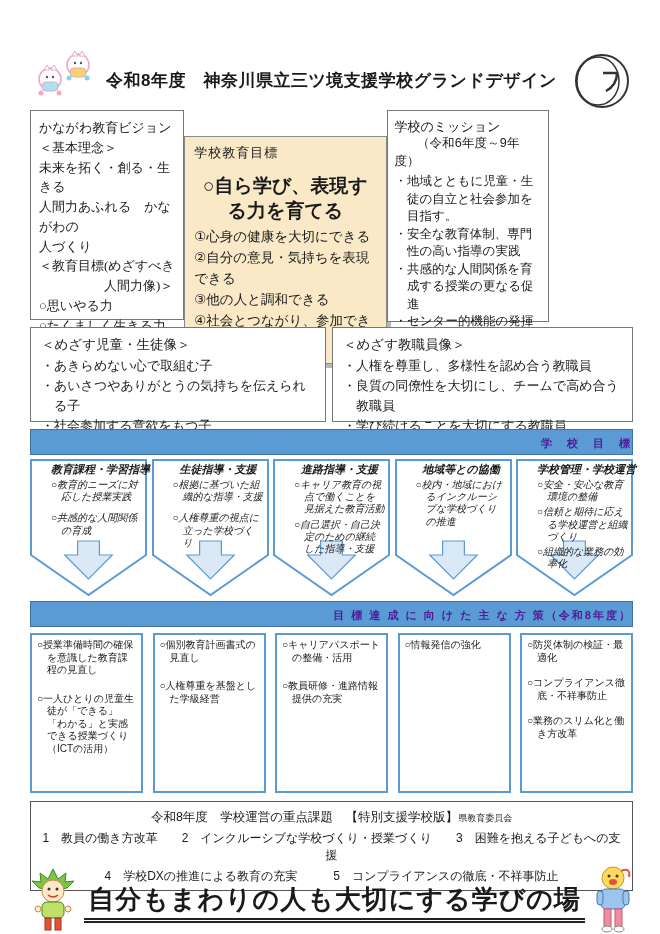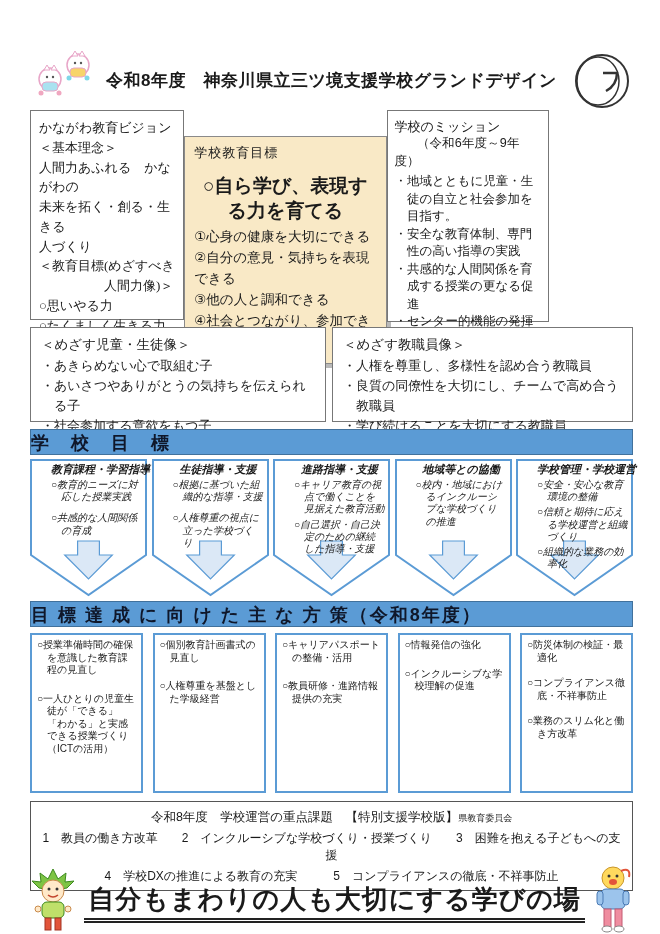--- a/index.html
+++ b/index.html
@@ -40,22 +40,22 @@
   
   .row2{position:absolute;top:318px;left:0;width:603px;display:flex;justify-content:space-between;}
   .persona-box{padding:7px 10px;font-size:13px;line-height:1.55;height:95px;}
   .students-box{width:296px;}
   .staff-box{width:301px;}
   .persona-title{font-size:13.5px;}
 
   
   .band{
     position:absolute;left:0;width:603px;height:26px;line-height:26px;box-sizing:border-box;
-    background:#5b9bd5;border:1px solid #41719c;color:#0f172a;text-align:left;
-    font-size:18px;font-weight:bold;letter-spacing:2px;
+    background:#5b9bd5;border:1px solid #41719c;color:#4c1d95;text-align:right;
+    font-size:11px;font-weight:bold;letter-spacing:2px;
   }
   .band-goals{top:420px;}
   .band-measures{top:592px;}
 
   
   .goal-cols{position:absolute;top:450px;left:0;width:603px;display:flex;justify-content:space-between;}
   .pcol{position:relative;width:117px;height:138px;}
   .pcol svg.pent{position:absolute;inset:0;width:100%;height:100%;}
   .pcol-content{position:relative;z-index:1;padding:3px 5px 0 21px;font-style:italic;}
   .pcol-header{font-size:11px;font-weight:bold;text-align:center;white-space:nowrap;margin-bottom:2px;}
@@ -122,22 +122,22 @@
           <ellipse cx="25" cy="28" rx="21" ry="24" fill="none" stroke="#333" stroke-width="1.5"></ellipse>
           <path d="M30 20 L44 20 Q44 32 33 38" fill="none" stroke="#333" stroke-width="2.5"></path>
         </svg>
       </div>
     </div>
 
     <div class="row1">
       <div class="box vision-box serif">
         <div>かながわ教育ビジョン</div>
         <div>＜基本理念＞</div>
+        <div>未来を拓く・創る・生きる</div>
         <div>人間力あふれる　かながわの</div>
-        <div>未来を拓く・創る・生きる</div>
         <div>人づくり</div>
         <div>＜教育目標(めざすべき</div>
         <div>　　　　　人間力像)＞</div>
         <div>○思いやる力</div>
         <div>○たくましく生きる力</div>
         <div>○社会とかかわる力</div>
       </div>
 
       <div class="goal-box">
         <div class="goal-box-title">学校教育目標</div>
@@ -248,21 +248,20 @@
       <div class="mcol">
         <div class="mcol-item">○個別教育計画書式の見直し</div>
         <div class="mcol-item">○人権尊重を基盤とした学級経営</div>
       </div>
       <div class="mcol">
         <div class="mcol-item">○キャリアパスポートの整備・活用</div>
         <div class="mcol-item">○教員研修・進路情報提供の充実</div>
       </div>
       <div class="mcol">
         <div class="mcol-item">○情報発信の強化</div>
-        <div class="mcol-item">○インクルーシブな学校理解の促進</div>
       </div>
       <div class="mcol">
         <div class="mcol-item tri">○防災体制の検証・最適化</div>
         <div class="mcol-item tri">○コンプライアンス徹底・不祥事防止</div>
         <div class="mcol-item tri">○業務のスリム化と働き方改革</div>
       </div>
     </div>
 
     <div class="priority-box">
       <div>

